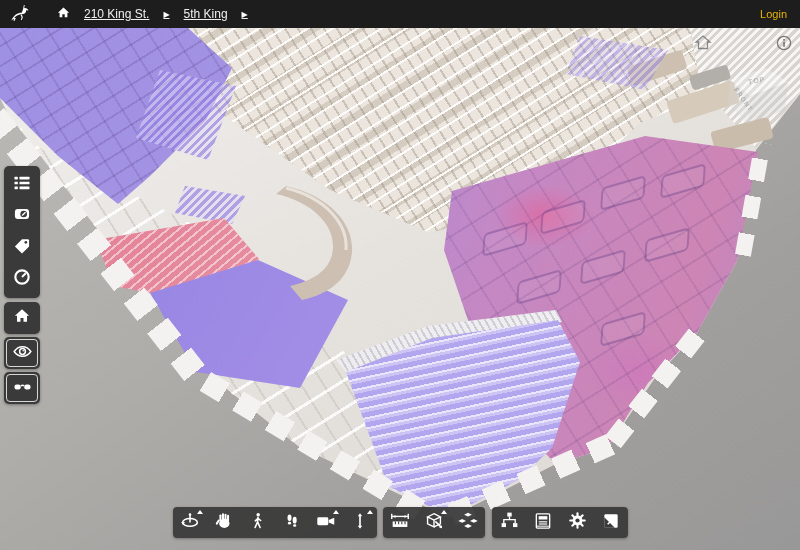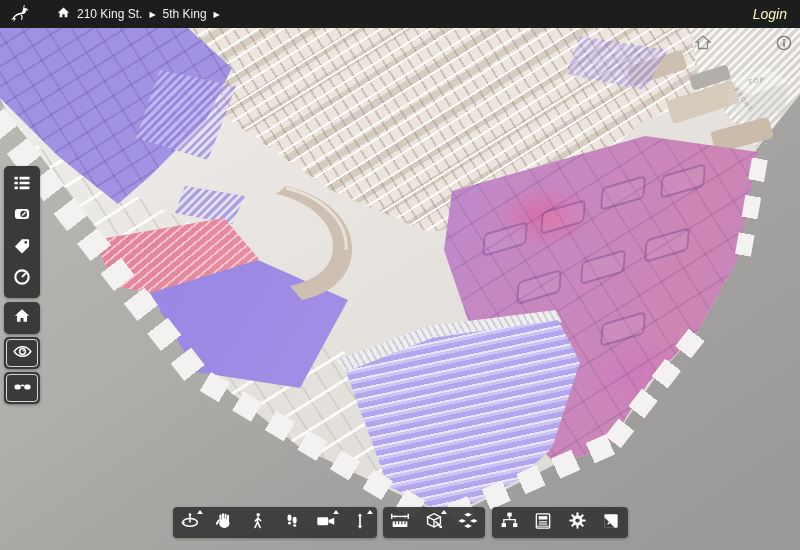--- a/index.html
+++ b/index.html
@@ -3,23 +3,23 @@
 <meta charset="utf-8">
 <style>
   * { margin:0; padding:0; box-sizing:border-box; }
   html,body { width:800px; height:550px; overflow:hidden; font-family:"Liberation Sans", sans-serif; }
 
   
   .topbar { position:relative; width:800px; height:28px; background:#1d1d1d; display:flex; align-items:center; color:#f5f5f5; z-index:50; }
   .logo { display:flex; align-items:center; margin-left:9px; }
   .logo svg { display:block; }
   .app-title { margin-left:10px; font-size:15px; letter-spacing:3px; font-weight:400; color:#fafafa; }
-  .breadcrumb { display:flex; align-items:center; margin-left:26px; gap:7px; font-size:12px; color:#f0f0f0; }
+  .breadcrumb { display:flex; align-items:center; margin-left:26px; gap:14px; font-size:12px; color:#f0f0f0;text-decoration:underline; }
   .crumb-sep { font-size:8px; color:#fff; margin-top:1px; }
-  .login { margin-left:auto; margin-right:13px; font-size:14px; color:#fef9c3; cursor:pointer;font-style:italic; }
+  .login { margin-left:auto; margin-right:13px; font-size:11px; color:#eab308; cursor:pointer; }
 
   
   .viewer { position:relative; width:800px; height:522px; overflow:hidden;
             background:linear-gradient(145deg,#bcbab6 0%,#aeadaa 40%,#a09f9d 72%,#999898 100%); }
   .layer { position:absolute; inset:0; }
 
   .building-base { clip-path:polygon(0px 0px,800px 0px,800px 66px,756px 122px,737px 233px,697px 305px,655px 350px,607px 420px,556px 436px,449px 490px,386px 460px,298px 418px,213px 350px,8px 86px,0px 70px);
     background:linear-gradient(150deg,#f0eeeb 0%,#e6e3df 45%,#dbd7d2 100%); }
 
   .rooms-bl { clip-path:polygon(40px 120px,240px 220px,360px 340px,452px 490px,386px 458px,298px 418px,212px 350px,8px 86px);

